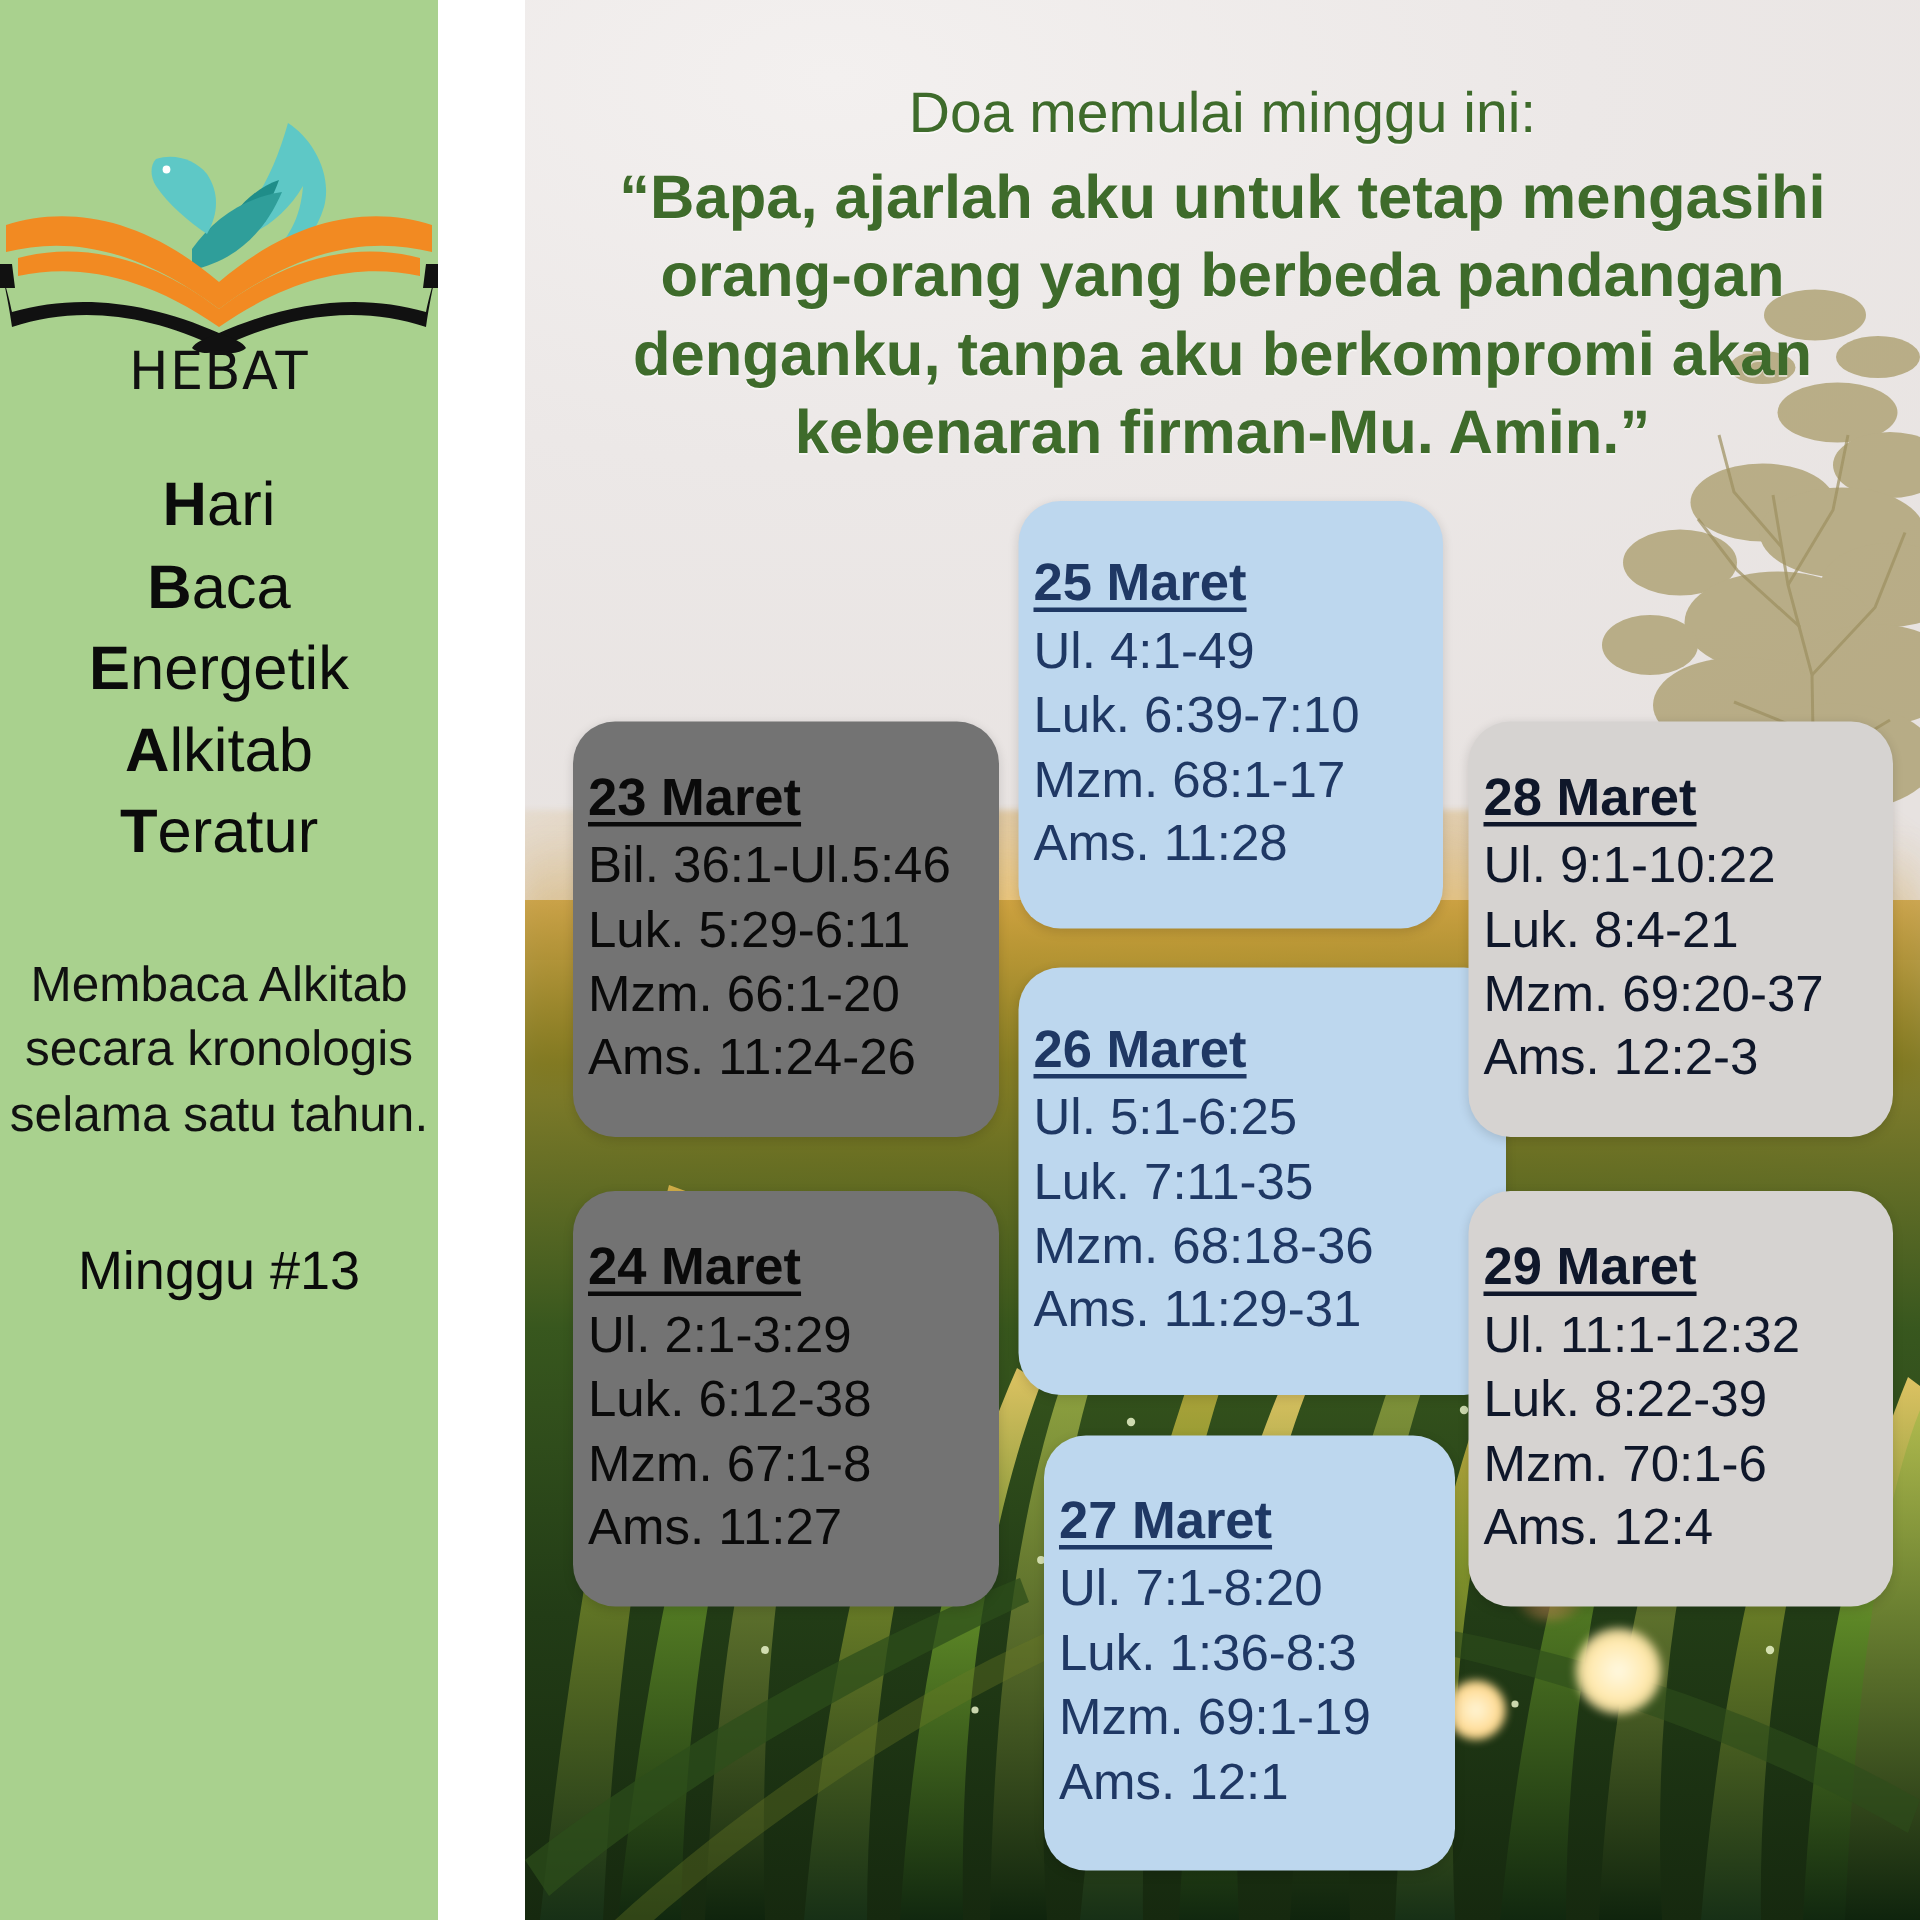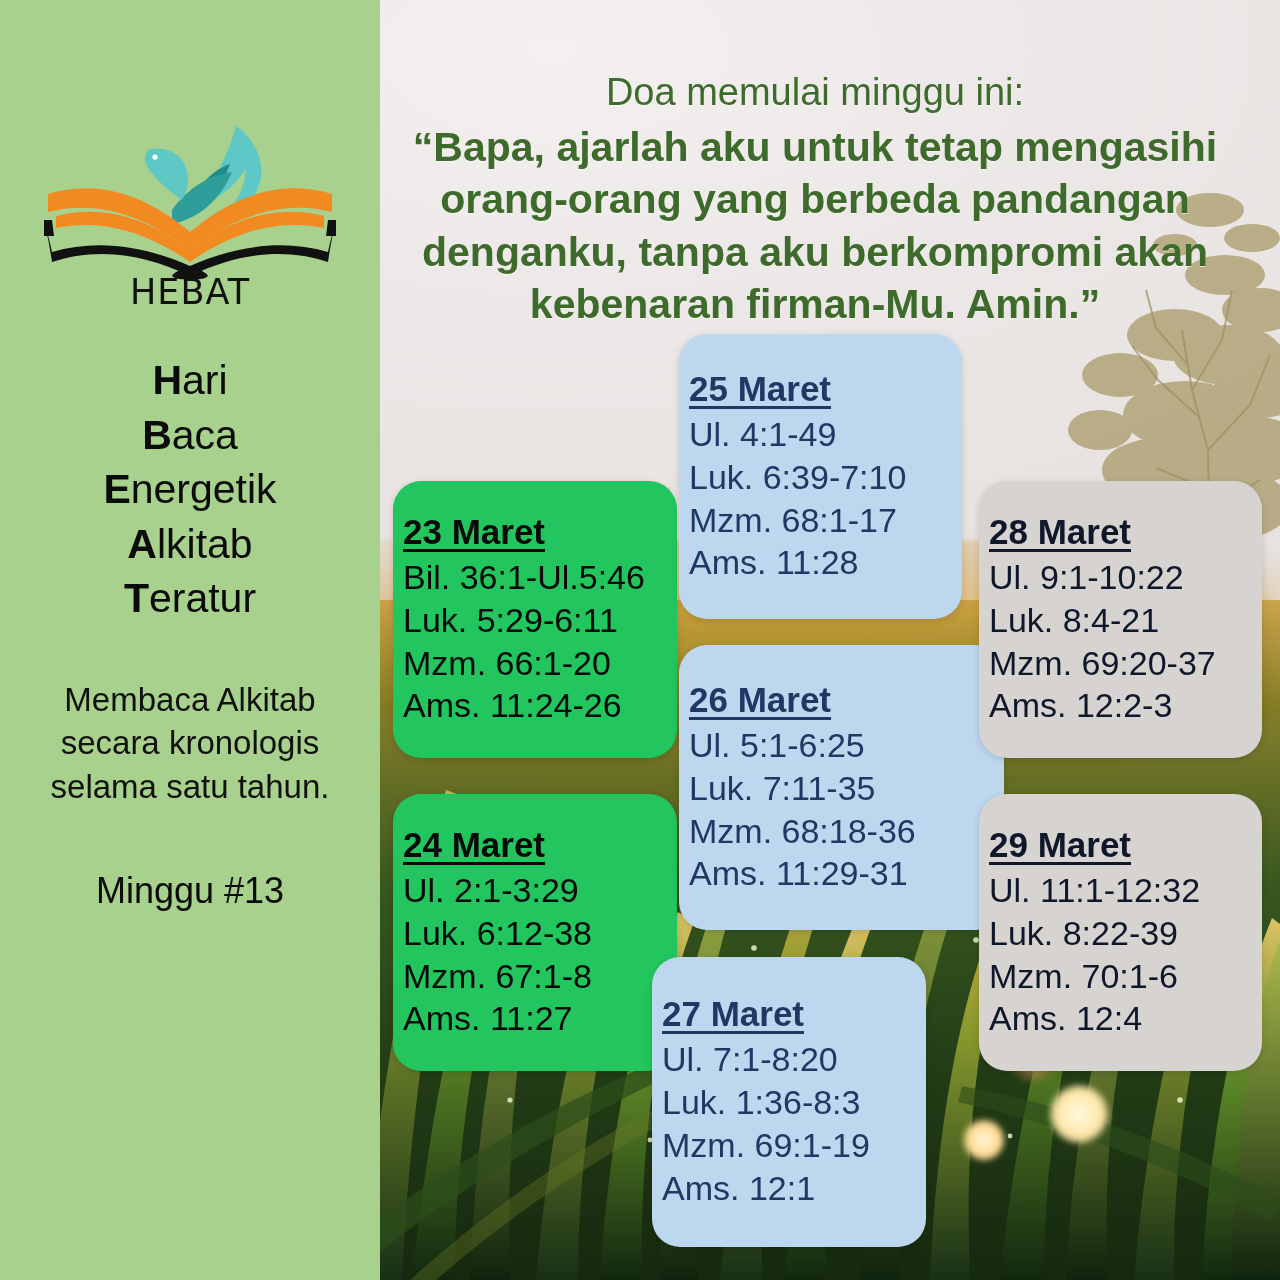--- a/index.html
+++ b/index.html
@@ -5,24 +5,24 @@
   html,body{margin:0;padding:0;}
   body{
     width:1280px;height:1280px;overflow:hidden;
     font-family:"Liberation Sans","DejaVu Sans",sans-serif;
     background:#fff;
   }
   #poster{position:relative;width:1280px;height:1280px;overflow:hidden;}
 
   
   .sidebar{
-    position:absolute;left:0;top:0;width:380px;height:1280px;
+    position:absolute;left:0;top:0;width:292px;height:1280px;
     background:#A9D18E;
     display:flex;flex-direction:column;align-items:center;
-    box-sizing:border-box;padding-top:120px;
+    box-sizing:border-box;padding-top:76px;
   }
   .logo-wrap{position:relative;width:300px;height:215px;margin-bottom:14px;}
   .logo-wrap svg{position:absolute;left:0;top:0;}
   .logo-word{
     position:absolute;left:0;top:152px;width:300px;text-align:center;
     font-family:"DejaVu Sans",sans-serif;
     font-size:35px;letter-spacing:1px;color:#111;
     font-weight:400;
   }
   .acronym{
@@ -65,50 +65,50 @@
     position:absolute;left:0;top:560px;width:930px;height:160px;
     background:linear-gradient(180deg, rgba(236,232,231,0) 0%, rgba(205,168,88,.55) 55%, rgba(170,140,50,.85) 100%);
     filter:blur(8px);
   }
   .blades{position:absolute;left:0;top:540px;width:930px;height:740px;}
   .tree{position:absolute;right:-10px;top:150px;width:330px;height:420px;opacity:.85;}
   .bokeh{position:absolute;border-radius:50%;filter:blur(3px);}
 
   
   .prayer{
-    position:absolute;left:380px;top:68px;width:870px;
+    position:absolute;left:380px;top:52px;width:870px;
     text-align:center;color:#3E6B2B;
     font-size:38px;line-height:1.28;font-weight:400;
     text-shadow:0 1px 0 rgba(255,255,255,.55);
   }
   .prayer .pq{font-size:41px;font-weight:700;display:block;margin-top:4px;}
 
   
   .card{
     position:absolute;border-radius:28px;
     box-sizing:border-box;
     display:flex;flex-direction:column;align-items:flex-start;justify-content:center;
     padding:14px 10px;
     box-shadow:0 2px 7px rgba(0,0,0,.14);
   }
   .card .date{
     font-size:35px;font-weight:700;text-decoration:underline;
     text-underline-offset:5px;text-decoration-thickness:3px;
     margin-bottom:4px;white-space:nowrap;
   }
   .card .ref{font-size:34px;font-weight:400;line-height:1.26;white-space:nowrap;}
-  .card.peach{background:#22c55e;color:#0a0a0a;margin-left:11px;}
+  .card.peach{background:#737373;color:#0a0a0a;}
   .card.blue{background:#BDD7EE;color:#1F3864;}
   .card.gray{background:#D6D3D1;color:#0f172a;}
 
   #c23{left:382px;top:481px;width:284px;height:277px;}
   #c24{left:382px;top:794px;width:284px;height:277px;}
   #c25{left:679px;top:334px;width:283px;height:285px;}
   #c26{left:679px;top:645px;width:325px;height:285px;}
-  #c27{left:652px;top:957px;width:274px;height:290px;}
+  #c27{left:696px;top:957px;width:274px;height:290px;}
   #c28{left:979px;top:481px;width:283px;height:277px;}
   #c29{left:979px;top:794px;width:283px;height:277px;}
 </style>
 </head>
 <body>
 
 <div id="poster">
 
   <div class="photo">
     <div class="sky"></div>

